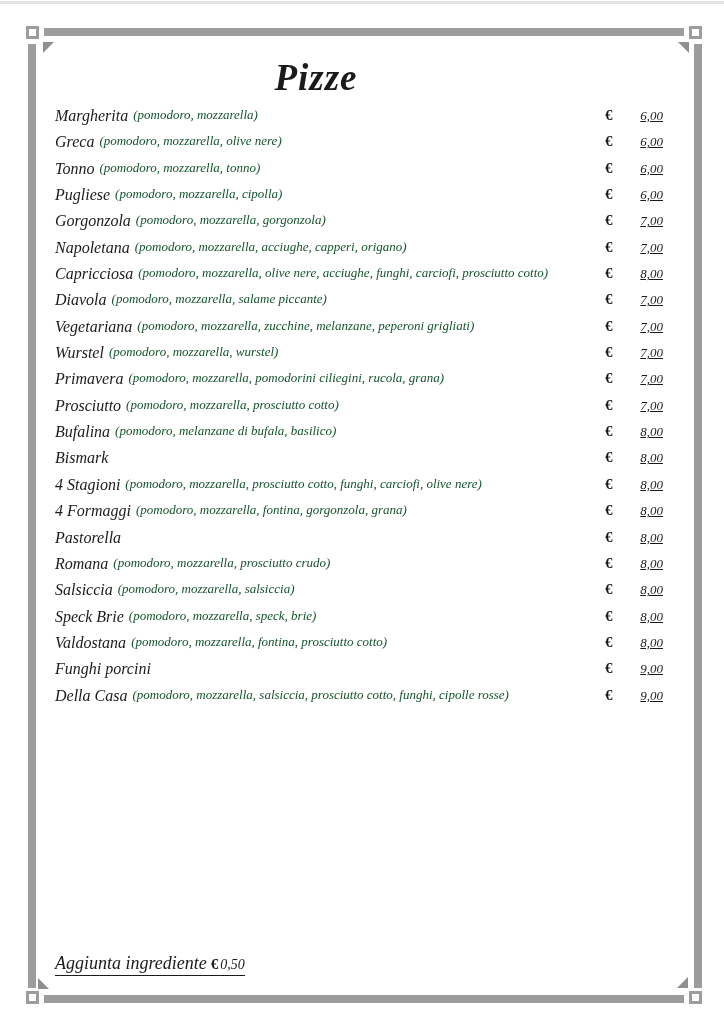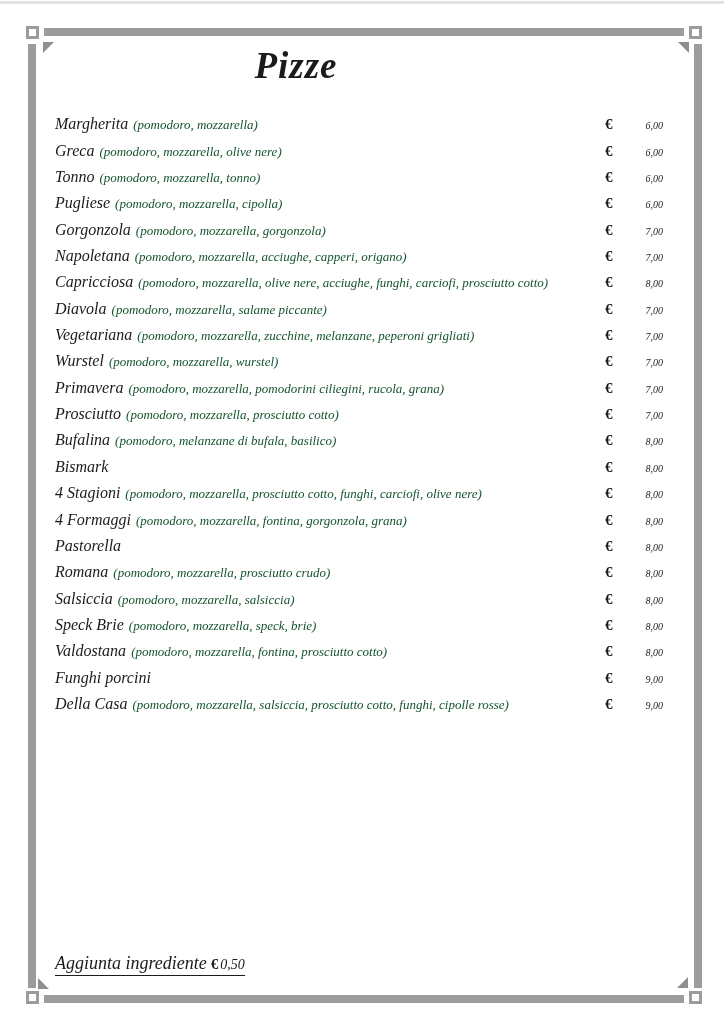--- a/index.html
+++ b/index.html
@@ -22,30 +22,30 @@
   .cs-bl{left:26px;top:991px;}
   .cs-br{left:689px;top:991px;}
   .tri{position:absolute;width:0;height:0;}
   .tri-tl{left:43px;top:42px;border-top:11px solid #8f8f8f;border-right:11px solid transparent;}
   .tri-tr{left:678px;top:42px;border-top:11px solid #8f8f8f;border-left:11px solid transparent;}
   .tri-bl{left:38px;top:978px;border-bottom:11px solid #8f8f8f;border-right:11px solid transparent;}
   .tri-br{left:677px;top:977px;border-bottom:11px solid #8f8f8f;border-left:11px solid transparent;}
 
   
   .title{
-    position:absolute;left:0;top:44px;width:592px;text-align:center;
-    font-size:37px;font-style:italic;font-weight:bold;letter-spacing:1px;margin:0;
+    position:absolute;left:0;top:56px;width:592px;text-align:center;
+    font-size:37px;font-style:italic;font-weight:bold;letter-spacing:1px;margin:0;padding-left:20px;
   }
   .items{position:absolute;left:55px;top:107px;width:608px;}
-  .row{display:flex;align-items:flex-end;height:26.35px;white-space:nowrap;}
+  .row{display:flex;align-items:flex-start;height:26.35px;white-space:nowrap;}
   .name{font-size:16px;font-style:italic;}
   .ing{font-size:13px;font-style:italic;margin-left:5px;color:#14532d;}
   .price-group{margin-left:auto;width:58px;display:flex;justify-content:space-between;align-items:baseline;flex:0 0 auto;}
   .euro{font-size:15px;font-weight:bold;font-style:normal;}
-  .price{font-size:10px;font-style:italic;text-align:right;}
+  .price{font-size:13px;font-style:italic;text-align:right;text-decoration:underline;}
 
   .footer{position:absolute;left:55px;top:953px;font-size:14px;}
   .footer .underlined{border-bottom:1px solid #1b1b1b;padding-bottom:1px;display:inline-block;}
   .footer .f-label{font-style:italic;font-size:18px;}
   .footer .euro{font-size:15px;margin:0 2px 0 4px;}
   .footer .f-price{font-style:italic;font-size:14px;}
 </style>
 </head>
 <body>
 

